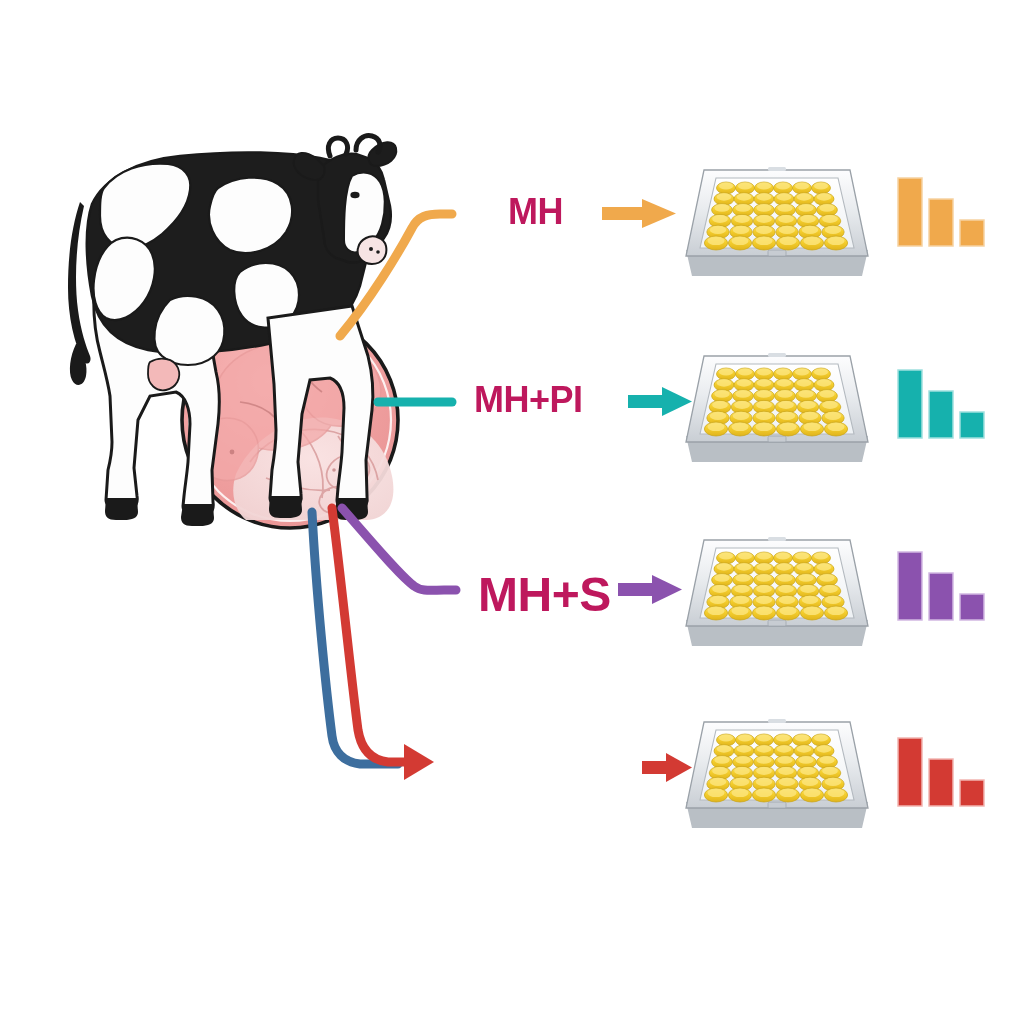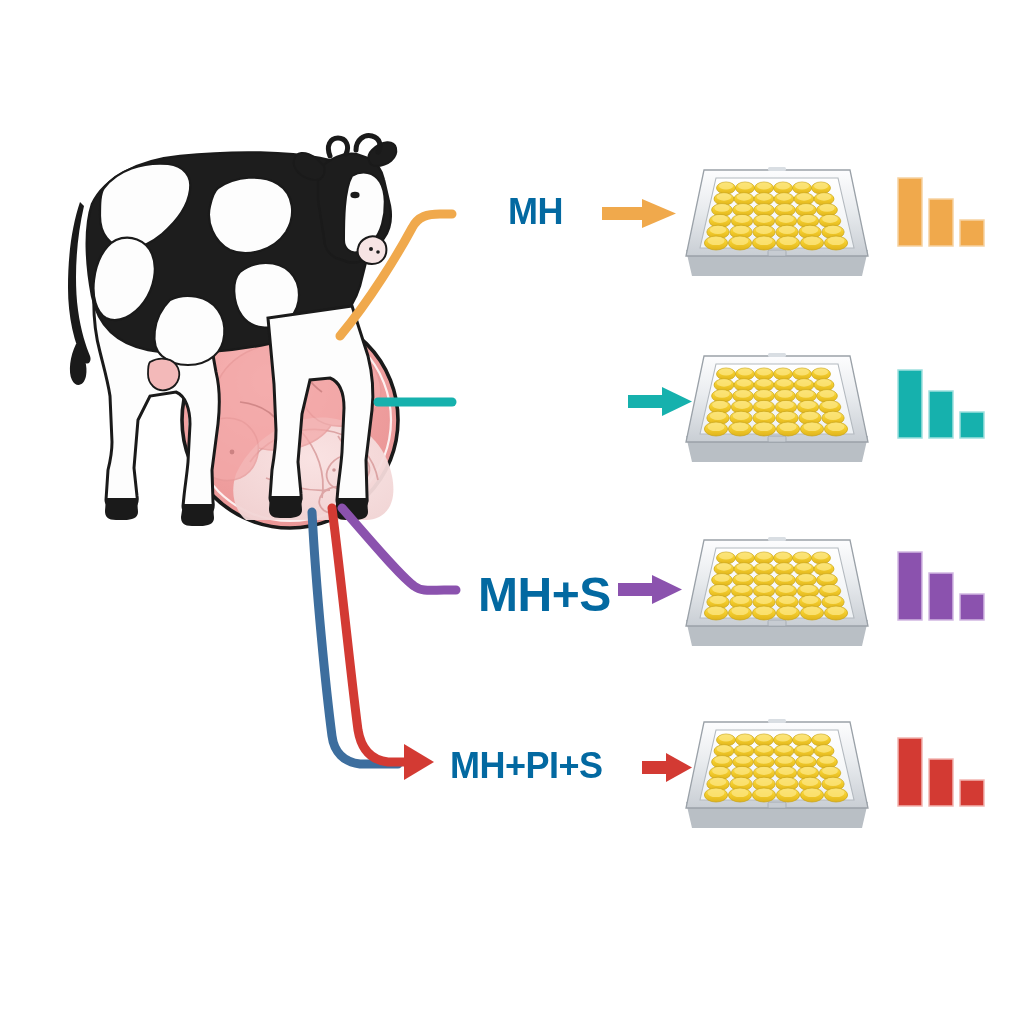--- a/index.html
+++ b/index.html
@@ -9,21 +9,21 @@
     font-family:"Liberation Sans", sans-serif;
     overflow:hidden;
     position:relative;
   }
   #stage{position:absolute;left:0;top:0;width:1024px;height:1024px;}
   .layer{position:absolute;left:0;top:0;width:1024px;height:1024px;}
   .row-label{
     position:absolute;
     font-family:"Liberation Sans", sans-serif;
     font-weight:700;
-    color:#0369a1;
+    color:#be185d;
     white-space:nowrap;
     letter-spacing:-0.5px;
   }
 </style>
 </head>
 <body>
 
 <div id="stage">
 
   <svg class="layer" viewBox="0 0 1024 1024" width="1024" height="1024">
@@ -398,18 +398,18 @@
       <g transform="translate(898,738)">
         <rect x="0" y="0" width="24" height="68" fill="#d33a33" stroke="#f2b5b1" stroke-width="1.5"></rect>
         <rect x="31" y="21" width="24" height="47" fill="#d33a33" stroke="#f2b5b1" stroke-width="1.5"></rect>
         <rect x="62" y="42" width="24" height="26" fill="#d33a33" stroke="#f2b5b1" stroke-width="1.5"></rect>
       </g>
     </g>
   </svg>
 
   <div class="row-label" style="left:508px;top:191px;font-size:36px;">MH</div>
 
+  <div class="row-label" style="left:474px;top:379px;font-size:36px;">MH+PI</div>
 
   <div class="row-label" style="left:478px;top:567px;font-size:48px;">MH+S</div>
 
-  <div class="row-label" style="left:450px;top:745px;font-size:36px;">MH+PI+S</div>
 
 </div>
 
 </body></html>

